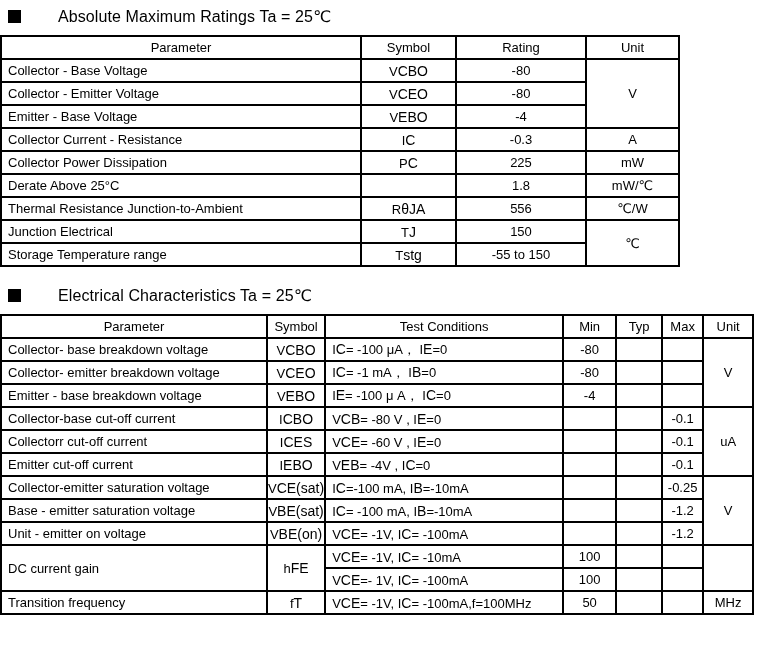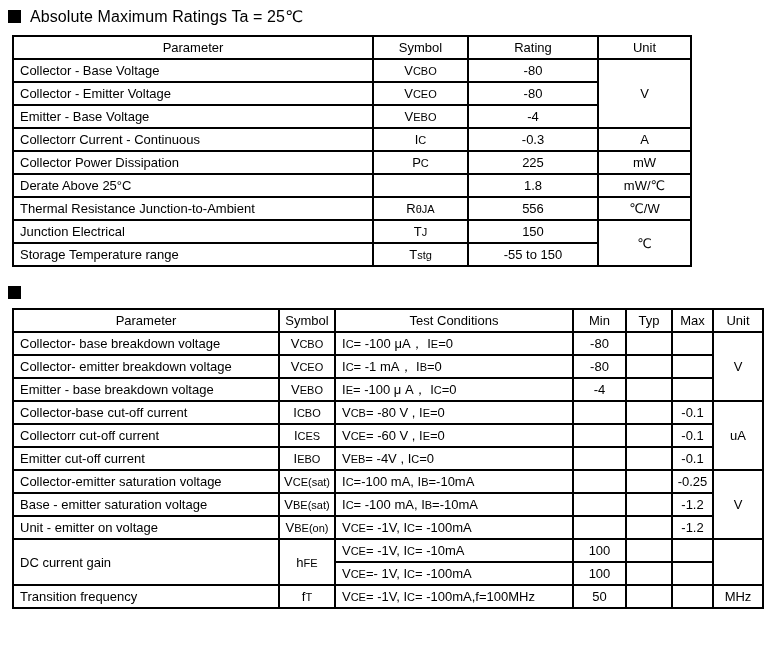--- a/index.html
+++ b/index.html
@@ -8,40 +8,41 @@
     width: 765px; height: 668px;
     background: #ffffff; color: #000000;
     font-family: "Liberation Sans", "DejaVu Sans", sans-serif;
     overflow: hidden;
   }
   .section-title {
     display: flex; align-items: center;
     font-size: 16px; font-weight: normal;
     margin: 7px 0 9px 8px;
     letter-spacing: 0.1px;
+    gap: 28px;
   }
   .section-title.second { margin-top: 19px; }
   .bullet {
     display: inline-block; width: 13px; height: 13px;
     background: #000; margin-right: 9px; flex: 0 0 auto;
   }
   table {
     border-collapse: collapse;
-    margin-left: 12px;
+    margin-left: 0;
     table-layout: fixed;
   }
   th, td {
     border: 2px solid #000;
     font-size: 13px; font-weight: normal;
     height: 23px; padding: 0;
     text-align: center; vertical-align: middle;
     white-space: nowrap; overflow: hidden;
   }
   td.left { text-align: left; padding-left: 6px; }
-  .sm { font-size: 11px; letter-spacing: 0; }
+  .sm { font-size: 14px; letter-spacing: 0; }
 </style>
 </head>
 <body>
 
 <div class="section-title">
   <span class="bullet"></span>
   <span>Absolute Maximum Ratings Ta = 25℃</span>
 </div>
 
 <table>
@@ -70,21 +71,21 @@
       <td class="left">Collector - Emitter Voltage</td>
       <td>V<span class="sm">CEO</span></td>
       <td>-80</td>
     </tr>
     <tr>
       <td class="left">Emitter - Base Voltage</td>
       <td>V<span class="sm">EBO</span></td>
       <td>-4</td>
     </tr>
     <tr>
-      <td class="left">Collectorr Current  - Continuous</td>
+      <td class="left">Collector Current  - Resistance</td>
       <td>I<span class="sm">C</span></td>
       <td>-0.3</td>
       <td>A</td>
     </tr>
     <tr>
       <td class="left">Collector Power Dissipation</td>
       <td>P<span class="sm">C</span></td>
       <td>225</td>
       <td>mW</td>
     </tr>
@@ -109,20 +110,21 @@
     <tr>
       <td class="left">Storage Temperature range</td>
       <td>T<span class="sm">stg</span></td>
       <td>-55 to 150</td>
     </tr>
   </tbody>
 </table>
 
 <div class="section-title second">
   <span class="bullet"></span>
+  <span>Electrical Characteristics Ta = 25℃</span>
 </div>
 
 <table>
   <colgroup>
       <col style="width:266px">
       <col style="width:56px">
       <col style="width:238px">
       <col style="width:53px">
       <col style="width:46px">
       <col style="width:41px">

